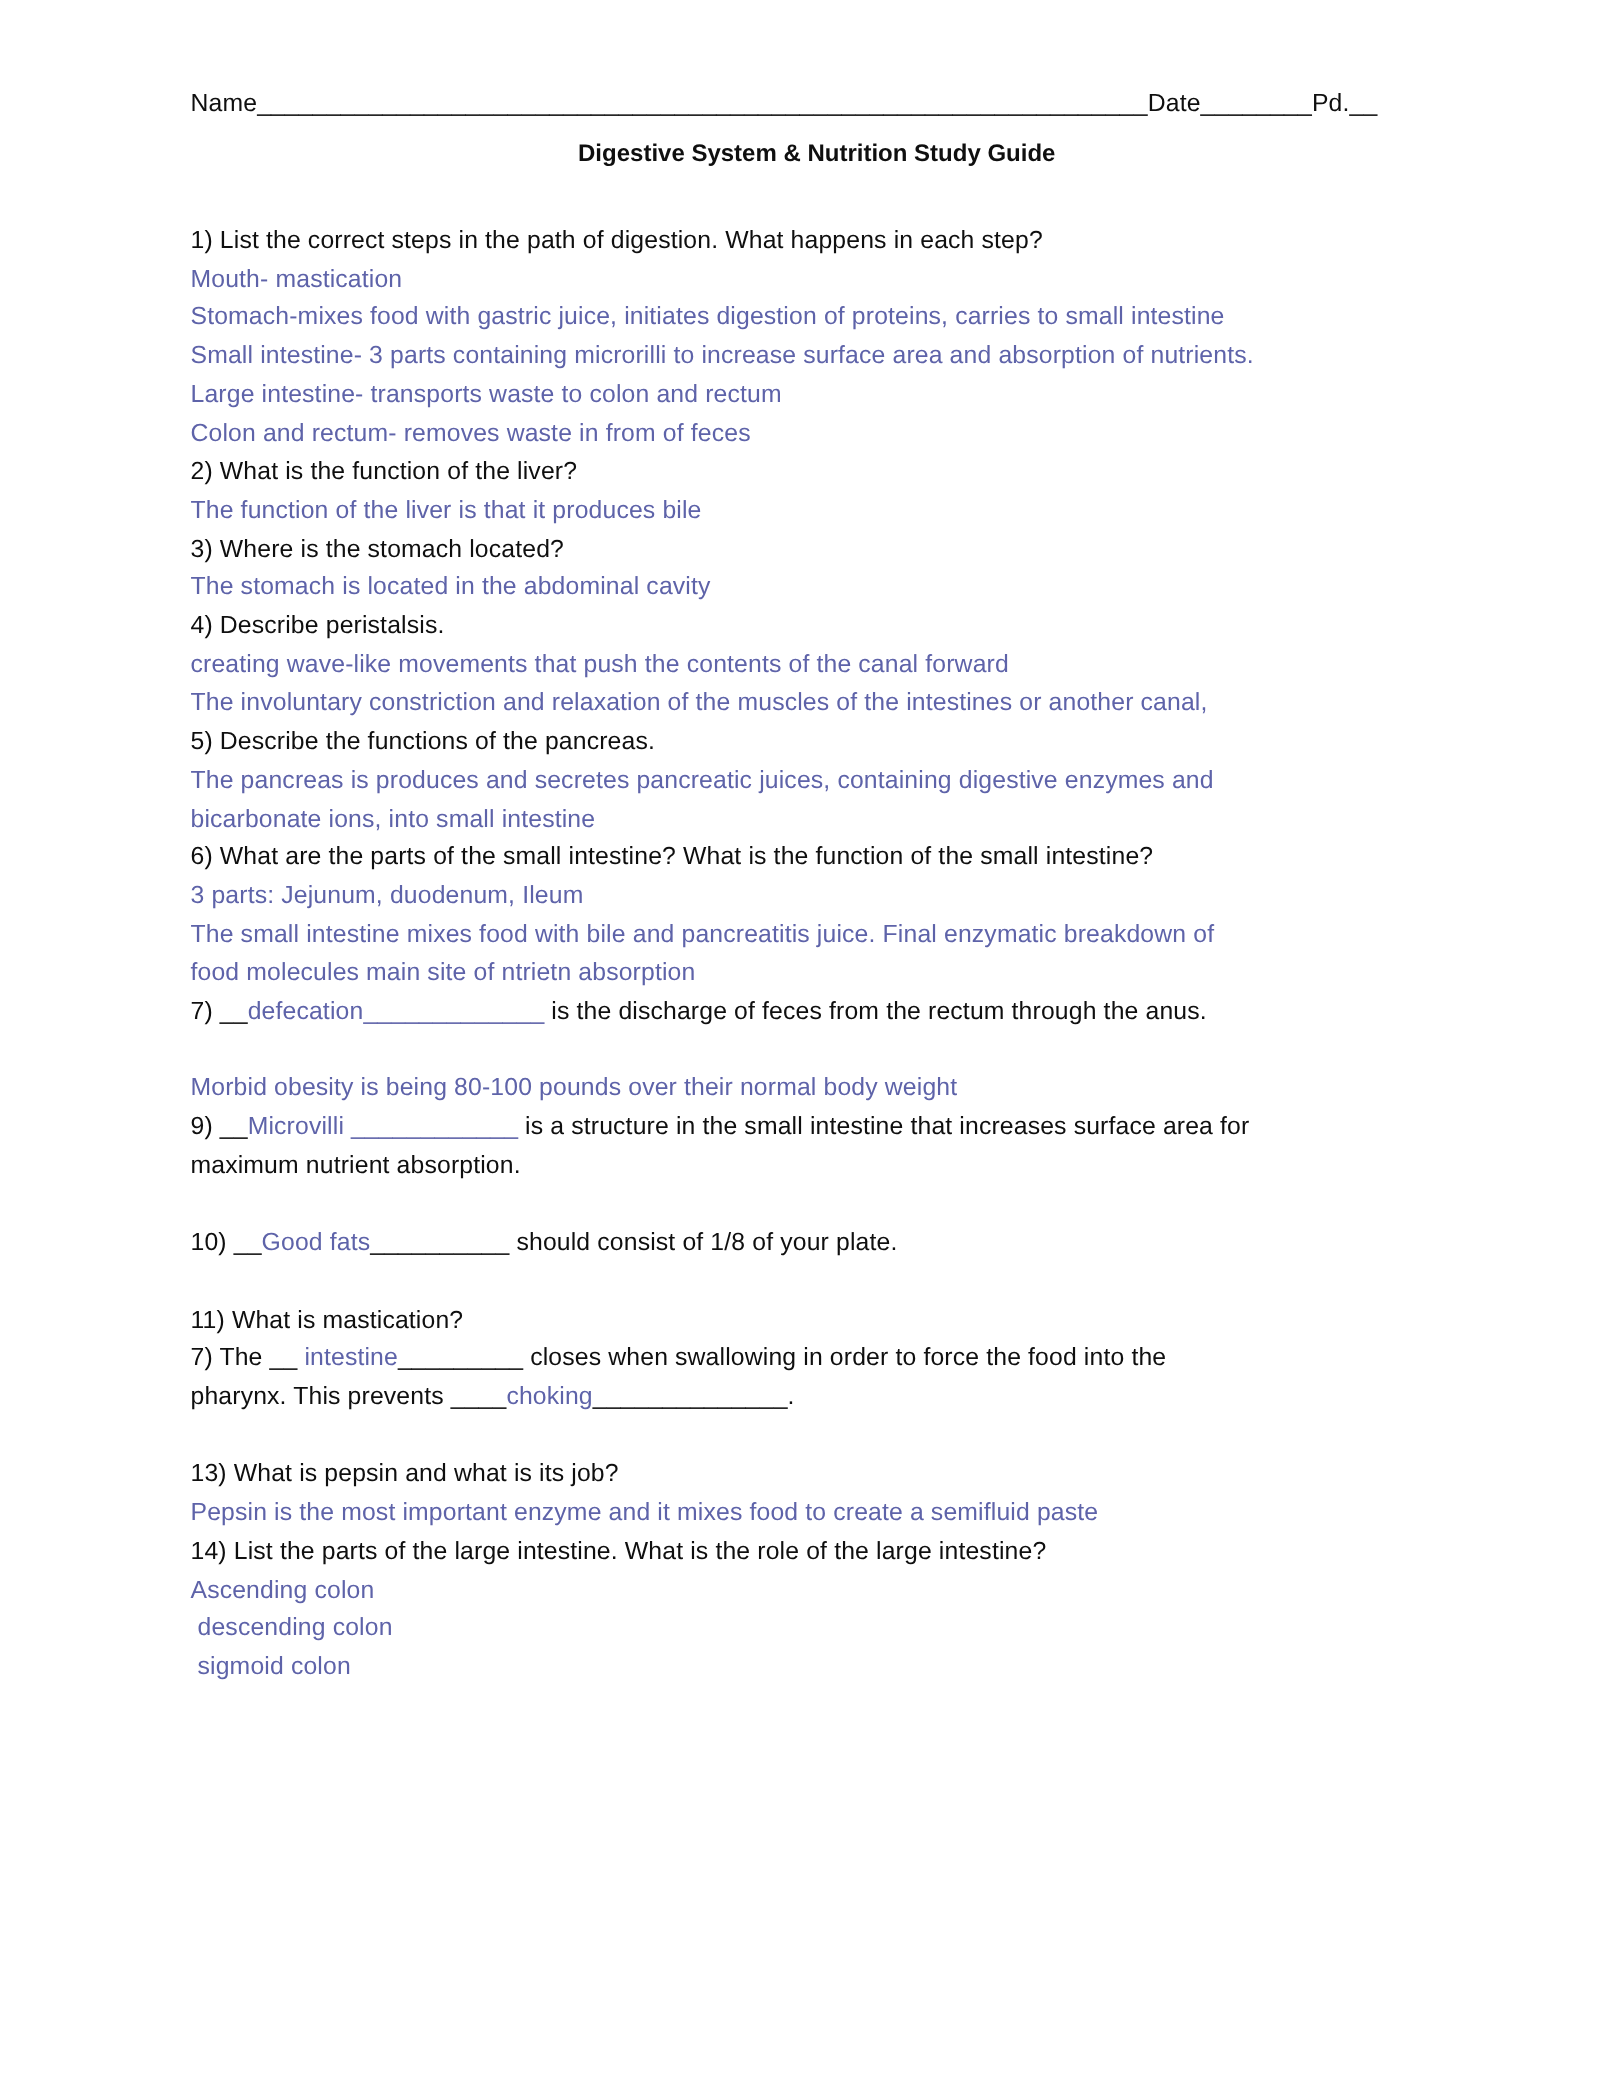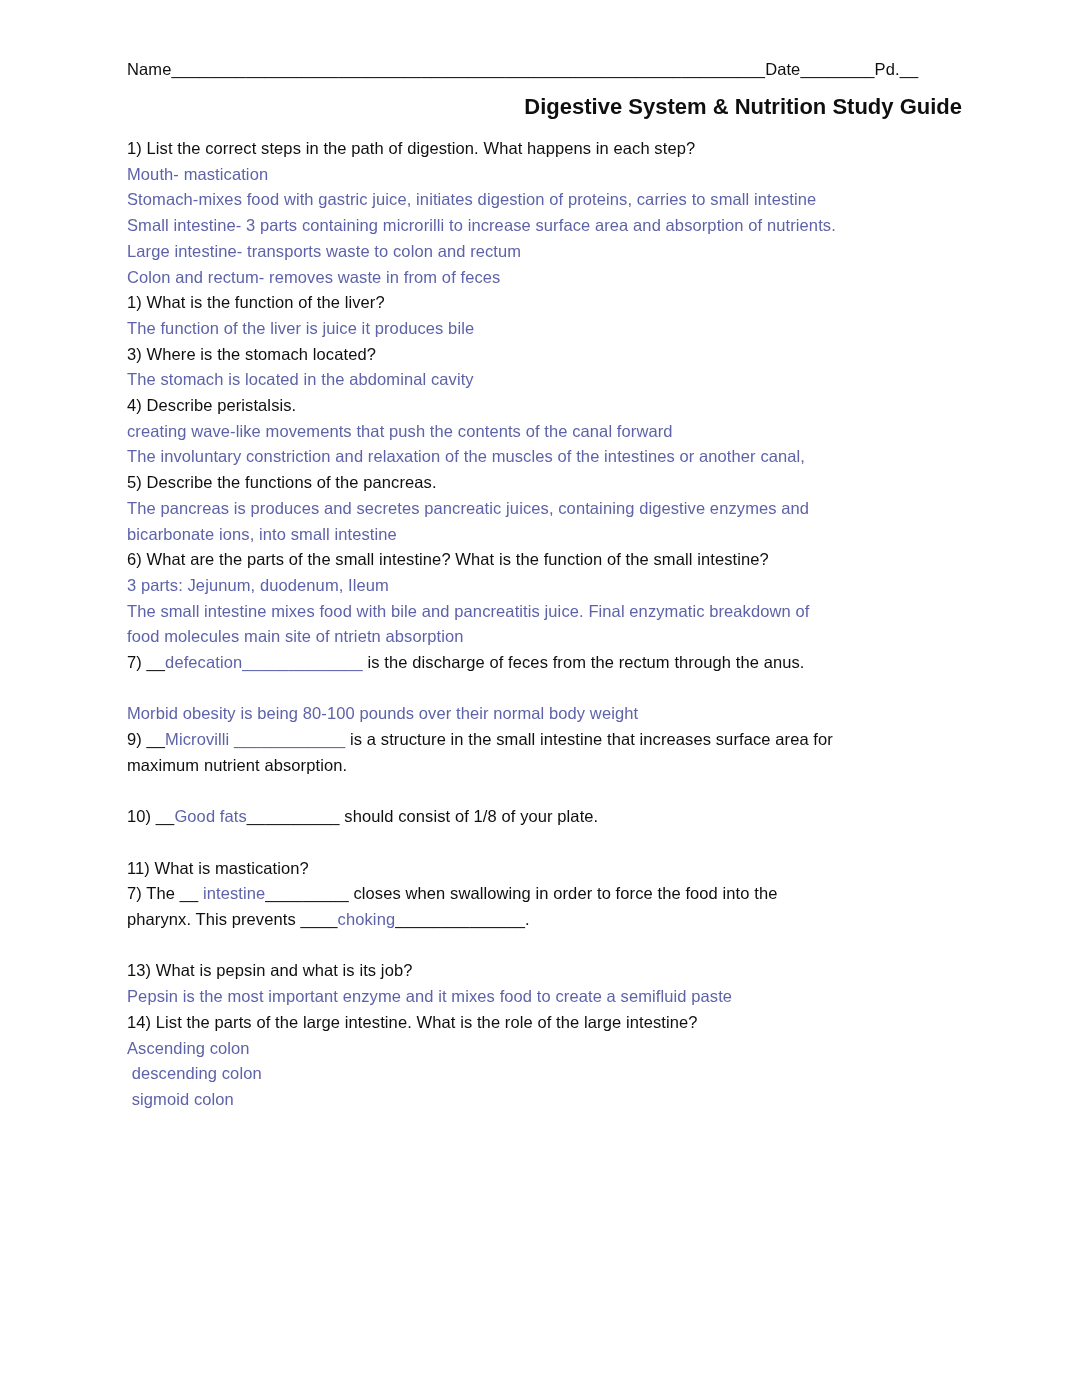--- a/index.html
+++ b/index.html
@@ -22,27 +22,28 @@
   }
   .header-line {
     font-size: 16.5px;
     line-height: 22px;
     color: #0f0f0f;
     white-space: nowrap;
     overflow: hidden;
     letter-spacing: 0.1px;
   }
   .doc-title {
-    margin: 14px 0 16px 0;
-    text-align: right;
-    font-size: 22px;
+    margin: 14px 0 0 0;
+    text-align: center;
+    font-size: 16px;
     font-weight: bold;
     color: #0f0f0f;
   }
   .lines {
+    margin-top: 36px;
   }
   .line {
     min-height: 25.7px;
     line-height: 25.7px;
     font-size: 16.5px;
     white-space: pre-wrap;
     letter-spacing: 0.1px;
   }
   .seg-q { color: #0f0f0f; }
   .seg-a { color: var(--answer-color, #5e63a9); }
@@ -57,22 +58,22 @@
 
     <h1 class="doc-title">Digestive System &amp; Nutrition Study Guide</h1>
 
     <div class="lines">
         <div class="line"><span class="seg-q">1) List the correct steps in the path of digestion. What happens in each step?</span></div>
         <div class="line"><span class="seg-a">Mouth- mastication</span></div>
         <div class="line"><span class="seg-a">Stomach-mixes food with gastric juice, initiates digestion of proteins, carries to small intestine</span></div>
         <div class="line"><span class="seg-a">Small intestine- 3 parts containing microrilli to increase surface area and absorption of nutrients.</span></div>
         <div class="line"><span class="seg-a">Large intestine- transports waste to colon and rectum</span></div>
         <div class="line"><span class="seg-a">Colon and rectum- removes waste in from of feces</span></div>
-        <div class="line"><span class="seg-q">1) What is the function of the liver?</span></div>
-        <div class="line"><span class="seg-a">The function of the liver is juice it produces bile</span></div>
+        <div class="line"><span class="seg-q">2) What is the function of the liver?</span></div>
+        <div class="line"><span class="seg-a">The function of the liver is that it produces bile</span></div>
         <div class="line"><span class="seg-q">3) Where is the stomach located?</span></div>
         <div class="line"><span class="seg-a">The stomach is located in the abdominal cavity</span></div>
         <div class="line"><span class="seg-q">4) Describe peristalsis.</span></div>
         <div class="line"><span class="seg-a">creating wave-like movements that push the contents of the canal forward</span></div>
         <div class="line"><span class="seg-a">The involuntary constriction and relaxation of the muscles of the intestines or another canal,</span></div>
         <div class="line"><span class="seg-q">5) Describe the functions of the pancreas.</span></div>
         <div class="line"><span class="seg-a">The pancreas is produces and secretes pancreatic juices, containing digestive enzymes and</span></div>
         <div class="line"><span class="seg-a">bicarbonate ions, into small intestine</span></div>
         <div class="line"><span class="seg-q">6) What are the parts of the small intestine? What is the function of the small intestine?</span></div>
         <div class="line"><span class="seg-a">3 parts: Jejunum, duodenum, Ileum</span></div>

